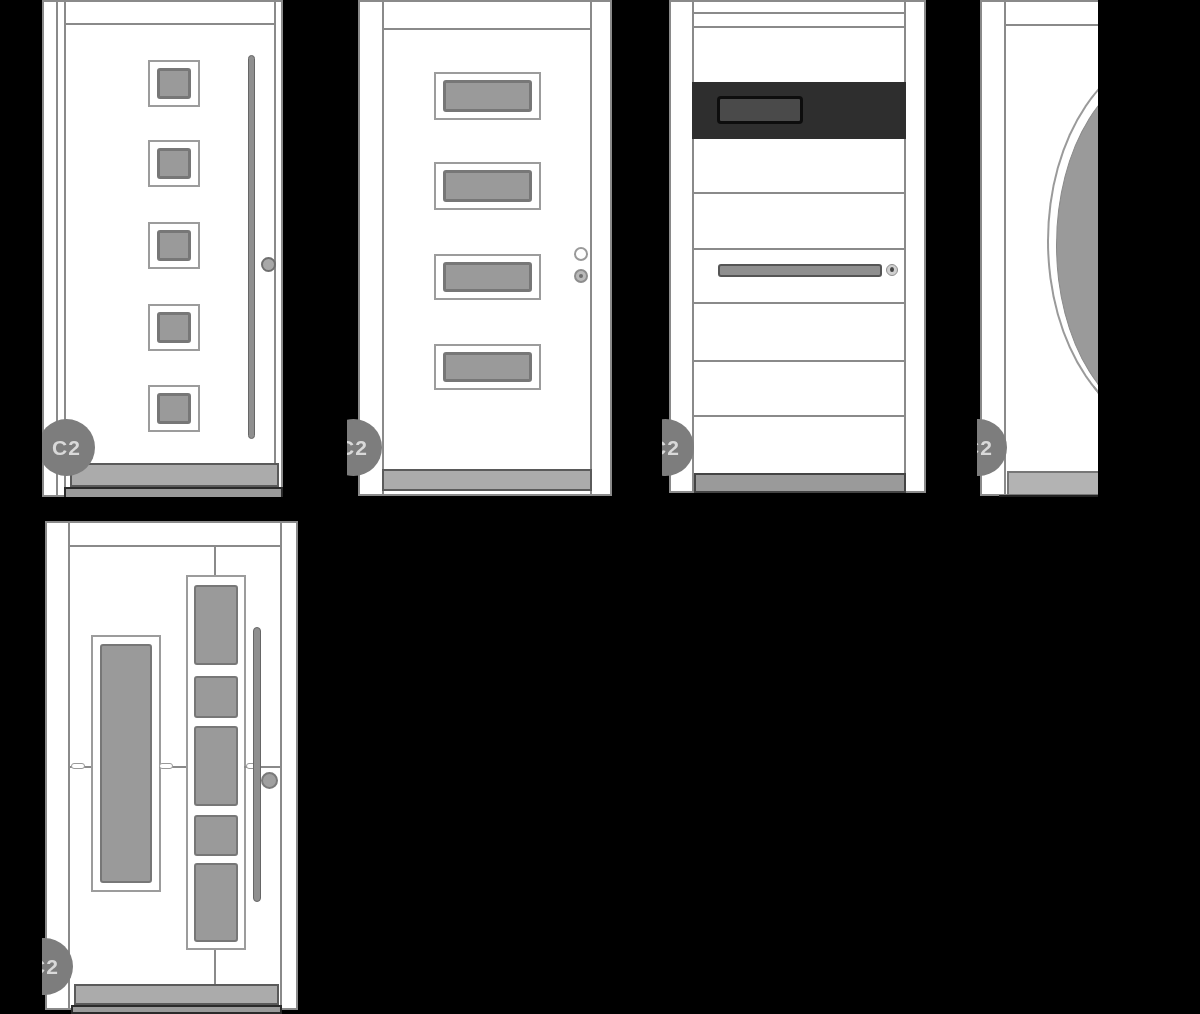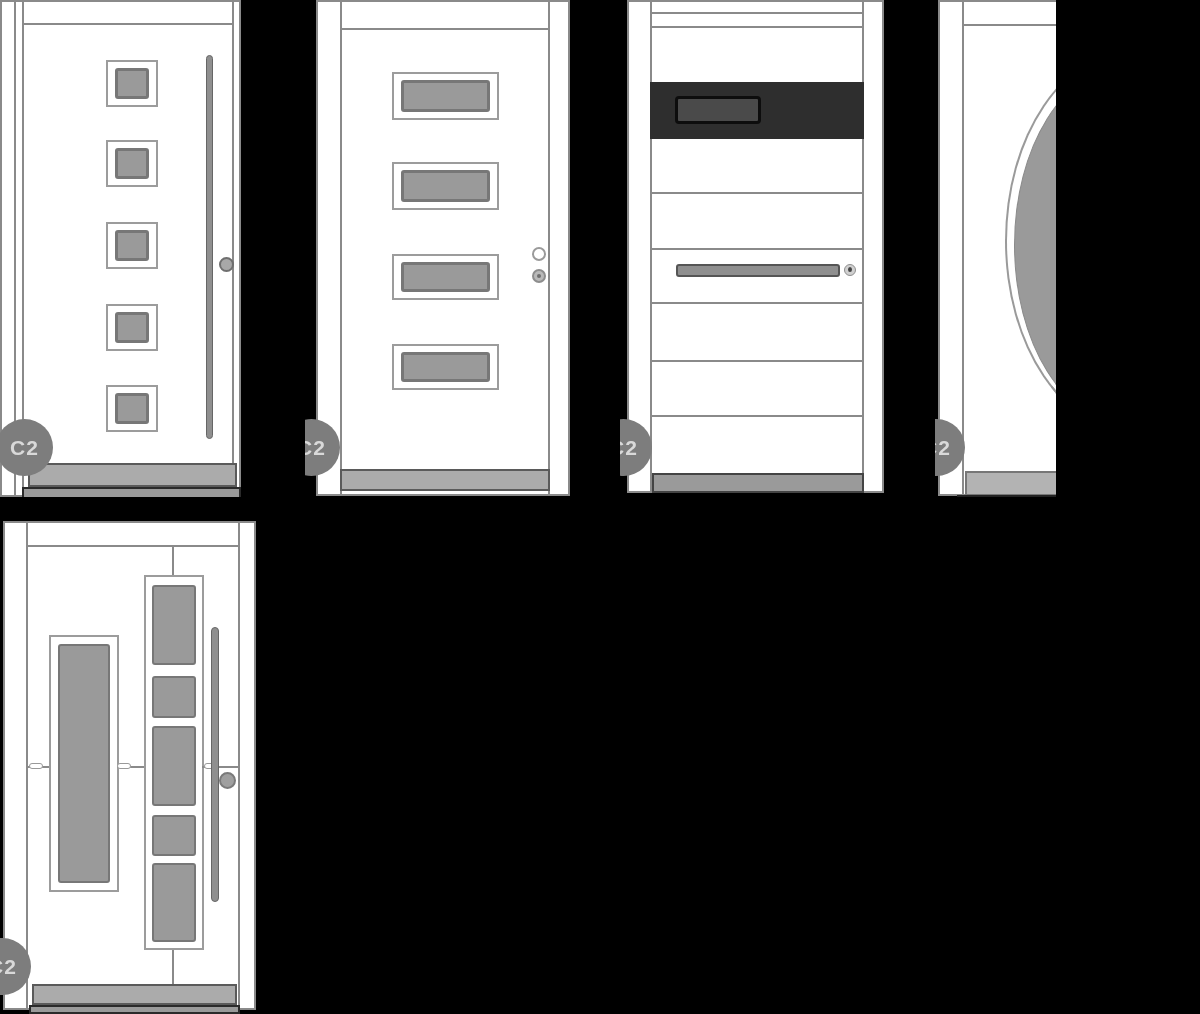--- a/index.html
+++ b/index.html
@@ -1,17 +1,17 @@
 <!DOCTYPE html>
 <html style="--bg: #000000; --door_fill: #ffffff; --door_line: #8a8a8a; --glass: #9a9a9a; --glass_frame: #777777; --band: #2e2e2e; --band_inset: #4a4a4a; --band_inset_border: #0d0d0d; --handle: #8f8f8f; --handle_border: #666666; --knob_dark: #1d1d1d; --threshold: #ababab; --threshold_border: #5a5a5a; --strip: #9a9a9a; --strip_border: #2a2a2a; --watermark_bg: #7d7d7d; --watermark_text: #d9d9d9;"><head>
 <meta charset="utf-8">
 <style>
   html,body{margin:0;padding:0;}
   body{background:#000;font-family:"Liberation Sans",sans-serif;}
-  #canvas{position:relative;width:1056px;height:1014px;background:var(--bg,#000);overflow:hidden;}
+  #canvas{position:relative;width:1056px;height:1014px;background:var(--bg,#000);overflow:hidden;margin-left:42px;}
 
   .tile{position:absolute;overflow:hidden;background:transparent;}
   .doorbox{position:absolute;background:var(--door_fill,#fff);border:2px solid var(--door_line,#8a8a8a);box-sizing:border-box;}
   .vline{position:absolute;top:0;bottom:0;width:2px;background:var(--door_line,#8a8a8a);}
   .hline{position:absolute;height:2px;background:var(--door_line,#8a8a8a);}
 
   .winframe{position:absolute;border:2px solid #9c9c9c;background:var(--door_fill,#fff);box-sizing:border-box;}
   .glass{position:absolute;background:var(--glass,#9a9a9a);border:3px solid var(--glass_frame,#777);border-radius:3px;box-sizing:border-box;}
 
   .barhandle-v{position:absolute;background:var(--handle,#8f8f8f);border:1px solid var(--handle_border,#666);border-radius:4px;box-sizing:border-box;}

